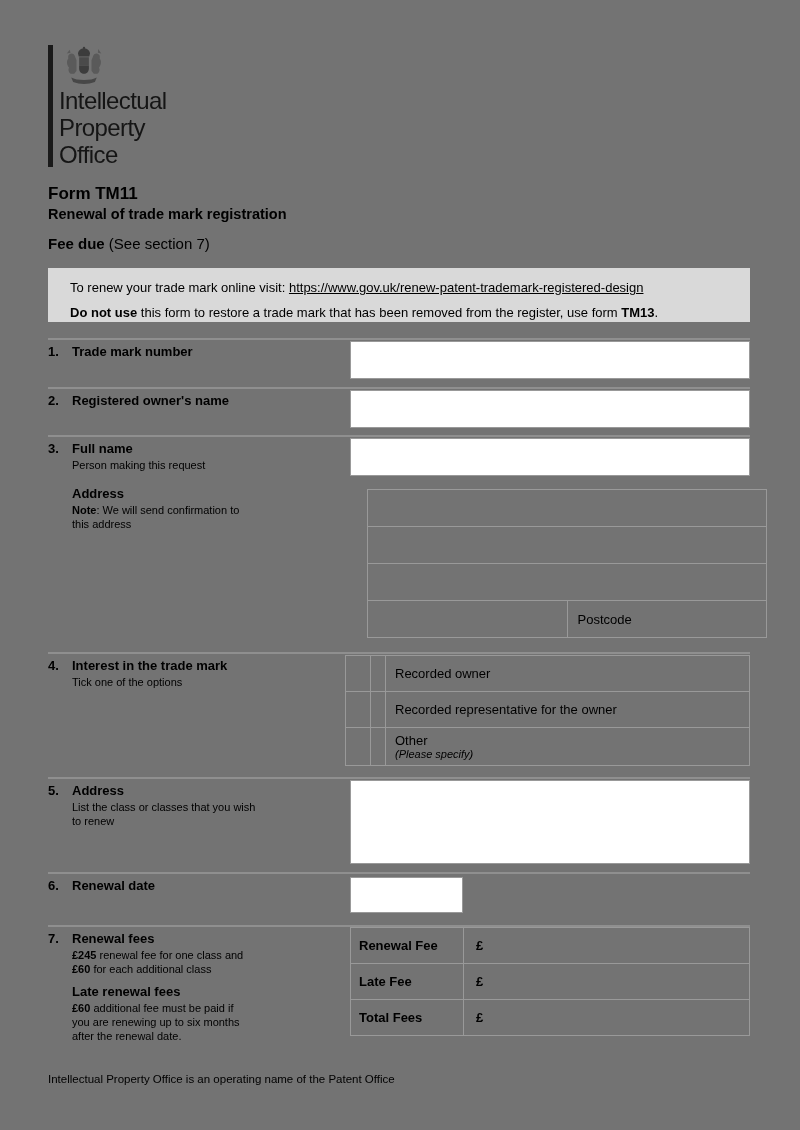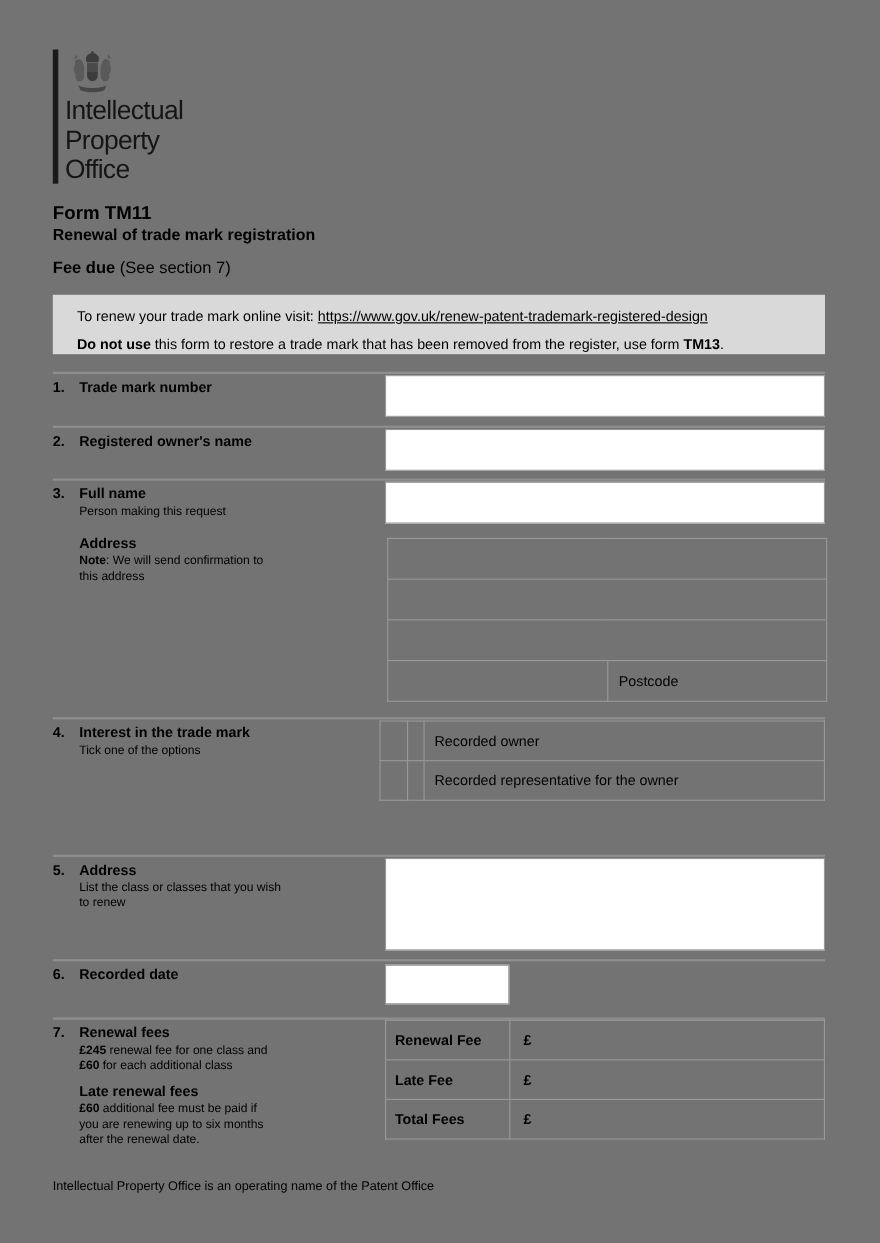--- a/index.html
+++ b/index.html
@@ -31,21 +31,21 @@
   .sub-note { position:absolute; left:72px; font-size:11px; line-height:14px; font-weight:normal; width:210px; }
   .sub-note .b { font-weight:bold; }
   .mini-head { position:absolute; left:72px; font-size:13px; font-weight:bold; }
 
   
   .box { position:absolute; border:1px solid #999; background:#fff; }
 
   
   table.grid { position:absolute; border-collapse:collapse; table-layout:fixed; }
   table.grid td { border:1px solid #999; font-size:13px; vertical-align:middle; padding:0; }
-  .addr-table { left:352px; top:489px; width:400px; }
+  .addr-table { left:367px; top:489px; width:400px; }
   .addr-table td { height:37px; }
   .addr-table .pc-label { padding-left:10px; }
 
   .opt-table { left:345px; top:655px; width:405px; }
   .opt-table td { height:36px; }
   .opt-table td.lbl { padding-left:9px; }
   .opt-sub { font-size:11px; font-style:italic; line-height:13px; }
   .opt-main { font-size:13px; line-height:15px; }
 
   .fees-table { left:350px; top:927px; width:400px; }
@@ -156,36 +156,44 @@
         <tr>
       <td></td>
       <td></td>
       <td class="lbl">Recorded owner</td>
     </tr>
     <tr>
       <td></td>
       <td></td>
       <td class="lbl">Recorded representative for the owner</td>
     </tr>
+    <tr>
+      <td style="height:38px"></td>
+      <td></td>
+      <td class="lbl">
+        <div class="opt-main">Other</div>
+        <div class="opt-sub">(Please specify)</div>
+      </td>
+    </tr>
   </tbody>
     </table>
 
   <div class="rule" style="top:777px"></div>
   <div class="sec-label" style="top:783px">
     <span class="num">5.</span><span>Address</span>
   </div>
   <div class="sub-note" style="top:800px">
     <span>List the class or classes that you wish</span><br>
     <span>to renew</span>
   </div>
   <div class="box" style="left:350px; top:780px; width:400px; height:84px;"></div>
 
   <div class="rule" style="top:872px"></div>
   <div class="sec-label" style="top:878px">
-    <span class="num">6.</span><span>Recorded date</span>
+    <span class="num">6.</span><span>Renewal date</span>
   </div>
   <div class="box" style="left:350px; top:877px; width:113px; height:36px;"></div>
 
   <div class="rule" style="top:925px"></div>
   <div class="sec-label" style="top:931px">
     <span class="num">7.</span><span>Renewal fees</span>
   </div>
   <div class="sub-note" style="top:948px">
     <span class="b">£245</span><span> renewal fee for one class and</span><br>
     <span class="b">£60</span><span> for each additional class</span>

